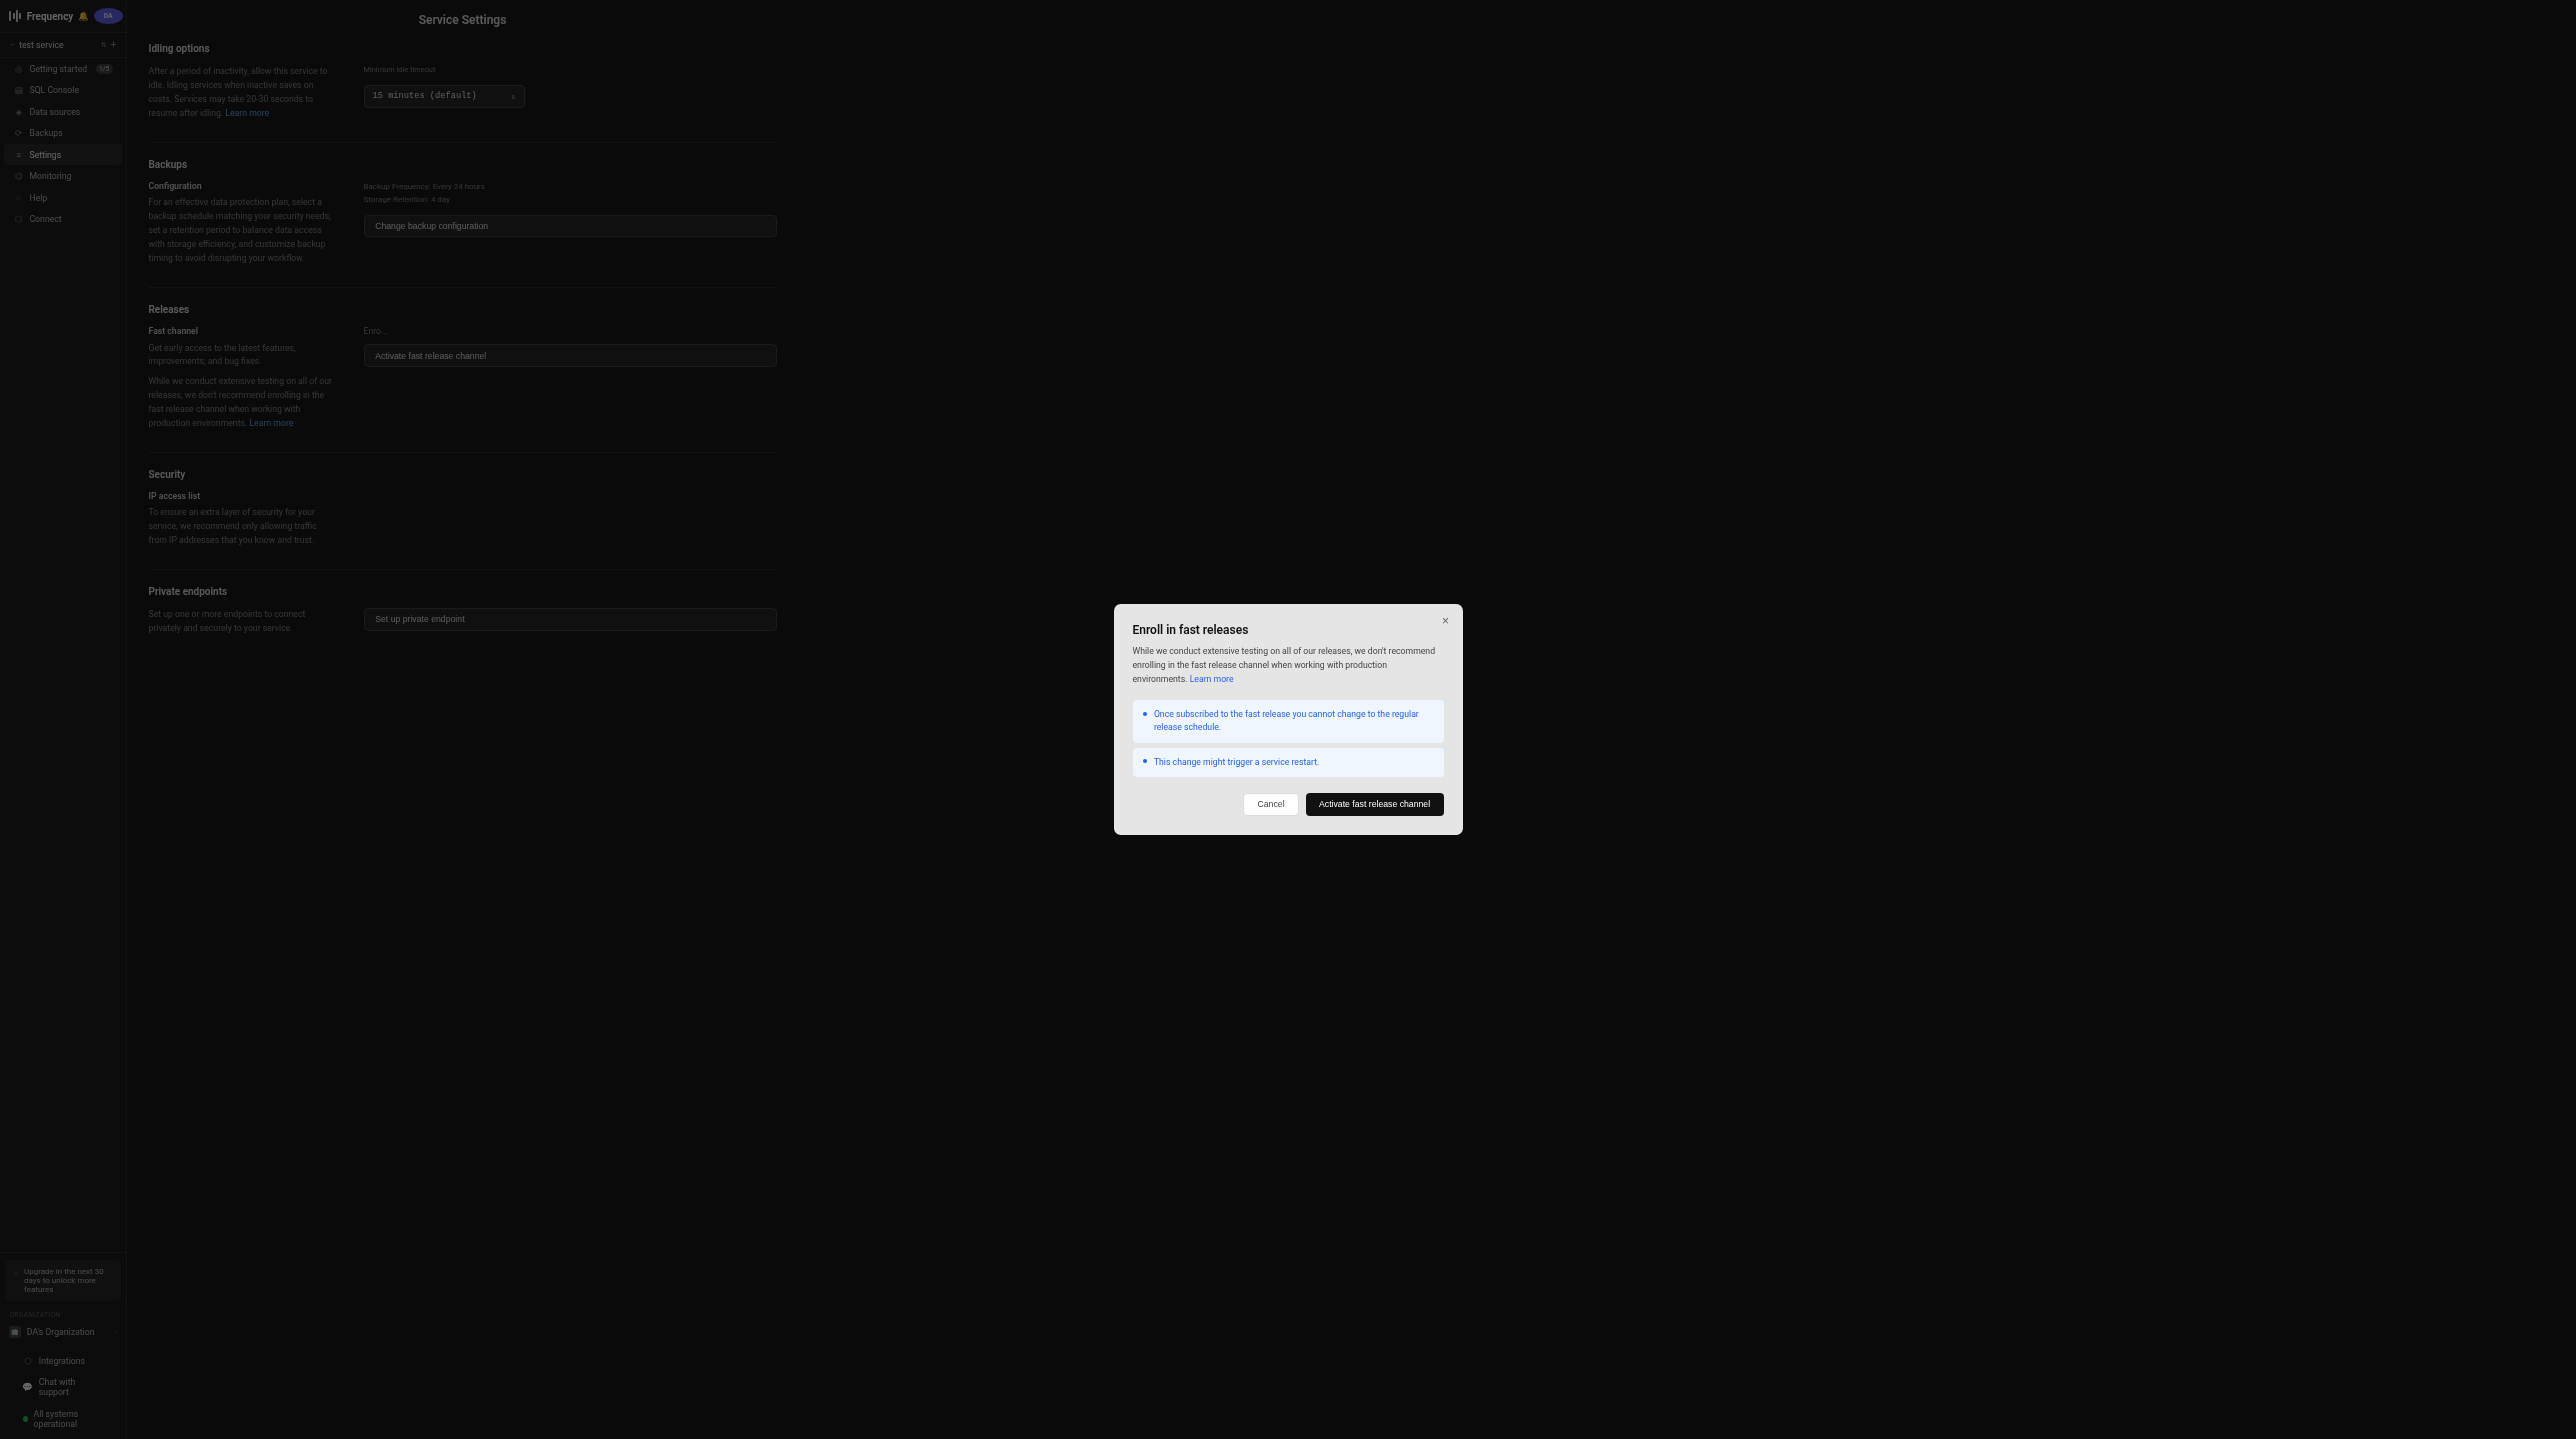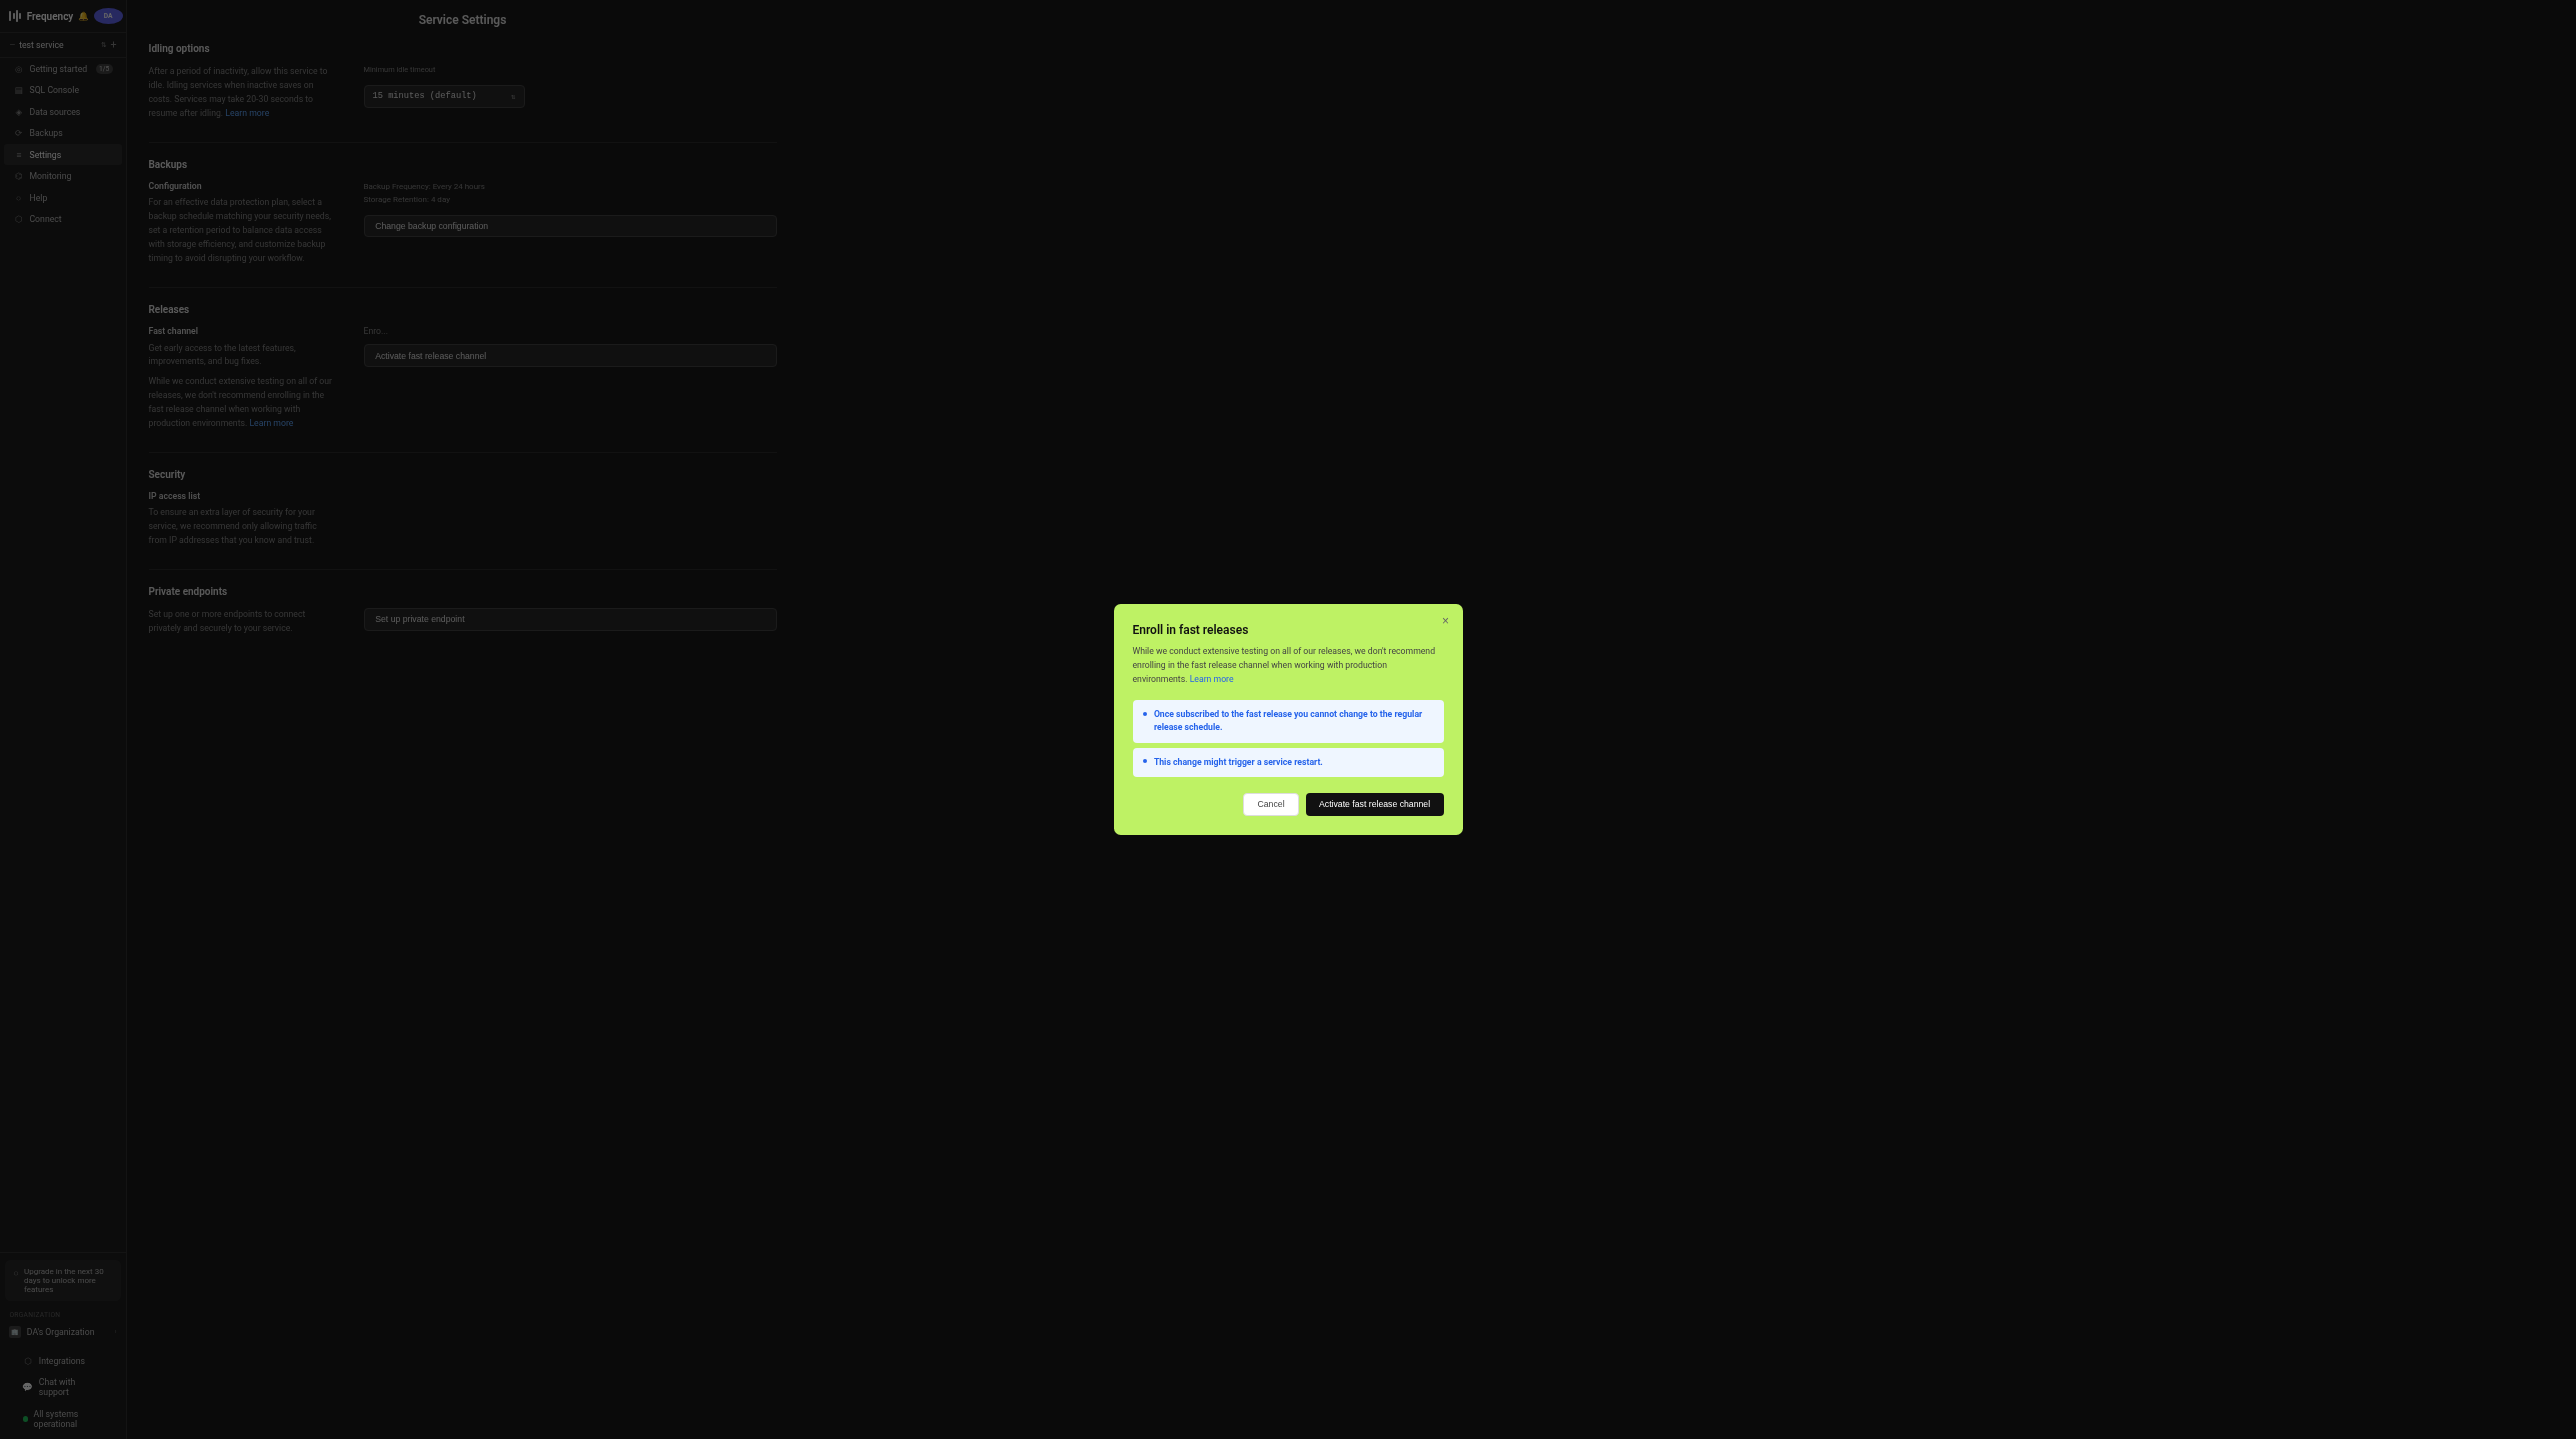--- a/index.html
+++ b/index.html
@@ -333,21 +333,21 @@
       position: fixed;
       inset: 0;
       background: rgba(0,0,0,0.6);
       display: flex;
       align-items: center;
       justify-content: center;
       z-index: 100;
     }
 
     .modal {
-      background: #bef264;
+      background: #e5e5e5;
       border-radius: 6.7px;
       width: 349px;
       padding: 19px;
       position: relative;
       color: #111;
     }
 
     .modal-title {
       font-size: 12px;
       font-weight: 600;
@@ -380,21 +380,20 @@
     }
 
     .warning-item {
       background: #eff6ff;
       border-radius: 4px;
       padding: 8px 10.7px;
       margin-bottom: 5.4px;
       display: flex;
       align-items: flex-start;
       gap: 6.7px;
-      font-weight: bold;
     }
 
     .warning-bullet {
       width: 4px;
       height: 4px;
       border-radius: 50%;
       background: #2563eb;
       margin-top: 3.4px;
       flex-shrink: 0;
     }

